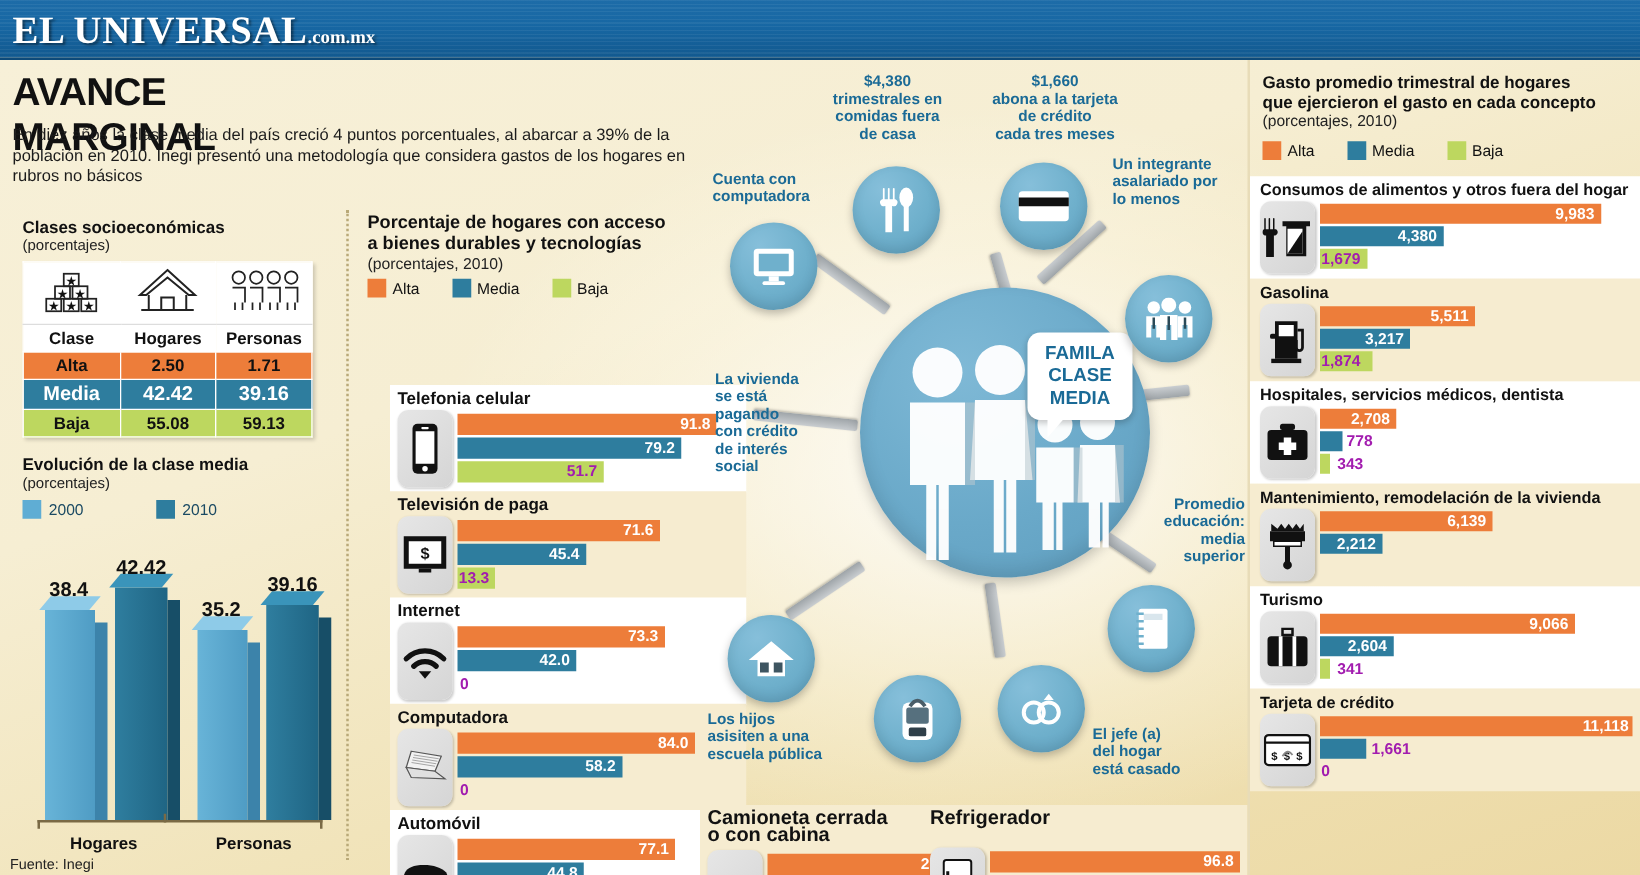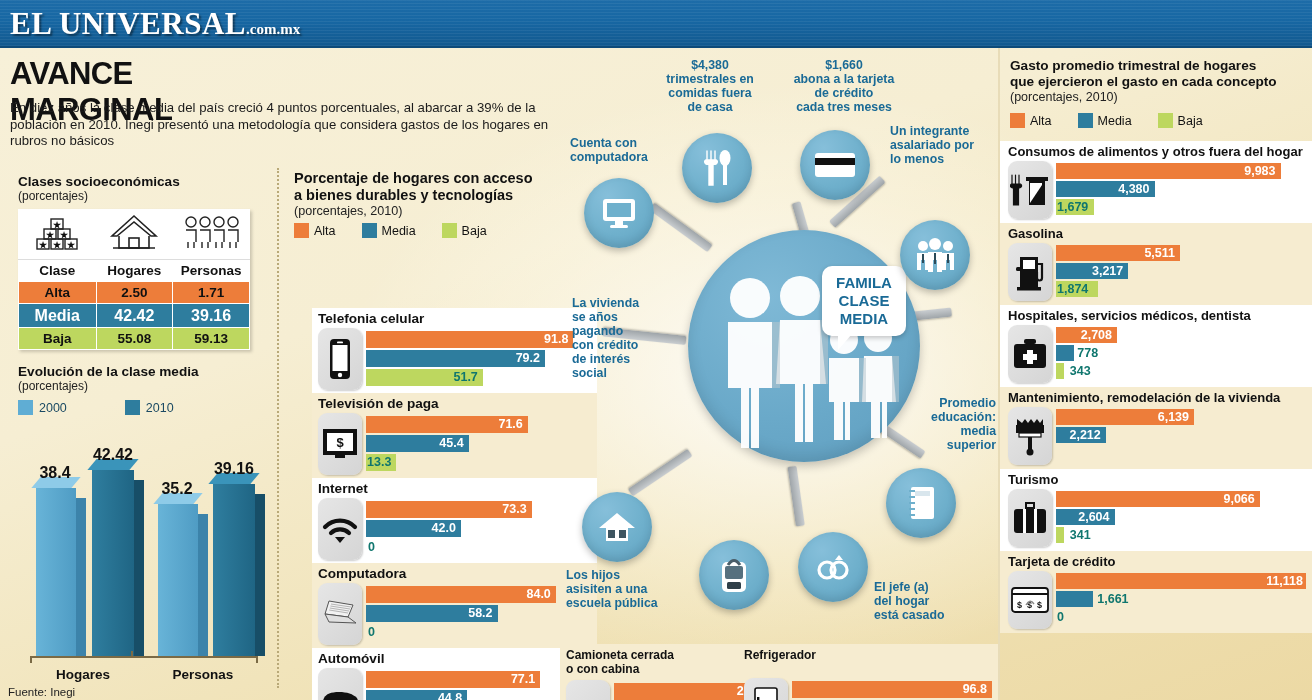--- a/index.html
+++ b/index.html
@@ -109,29 +109,29 @@
     position:absolute; left:6px; top:0; width:44px; height:62px;
     background:linear-gradient(135deg,#e6e6e6,#d5d5d5); border-radius:9px;
     box-shadow:1px 1px 2px rgba(0,0,0,.2);
     display:flex; align-items:center; justify-content:center;
   }
   .barstack { position:absolute; left:54px; top:3px; width:226px;text-align:center; }
   .brow { position:relative; height:17px; margin-bottom:2px; }
   .bfill { position:absolute; left:0; top:0; height:17px; }
   .bval  { position:absolute; top:0; height:17px; line-height:17px; font-size:12.5px; font-weight:bold; }
   .bval.inside { color:#fff; }
-  .bval.outside{ color:#0f766e; }
+  .bval.outside{ color:#a21caf; }
 
   .stripe-w { background:#ffffff; }
   .stripe-c { background:#f6ecd0; }
 
   
   #pair { position:absolute; left:560px; top:596px; width:438px; height:104px; background:#f6ecd0; }
   .pair-col { position:absolute; top:0; width:215px; }
-  .pair-col .gtitle { font-weight:bold; font-size:12px; color:#111; line-height:14px; padding:4px 0 2px 6px;}
+  .pair-col .gtitle { font-weight:bold; font-size:16px; color:#111; line-height:14px; padding:4px 0 2px 6px;}
 
   
   #center { position:absolute; left:560px; top:0; width:438px; height:596px; }
   .bigcircle {
     position:absolute; left:128px; top:182px; width:232px; height:232px; border-radius:50%;
     background: radial-gradient(circle at 35% 28%, #7fb9d6 0%, #6aa9c9 55%, #5e9dbe 100%);
     box-shadow: 0 4px 10px rgba(0,0,0,.22), inset 0 -6px 14px rgba(0,0,0,.10);
   }
   .node {
     position:absolute; width:70px; height:70px; border-radius:50%;
@@ -579,21 +579,21 @@
       </svg>
     </div>
     <div class="clabel" style="left:330px; top:76px; width:108px;">
       <div>Un integrante</div>
       <div>asalariado por</div>
       <div>lo menos</div>
     </div>
 
     <div class="clabel" style="left:12px; top:248px; width:100px;">
       <div>La vivienda</div>
-      <div>se años</div>
+      <div>se está</div>
       <div>pagando</div>
       <div>con crédito</div>
       <div>de interés</div>
       <div>social</div>
     </div>
 
     <div class="clabel right" style="left:348px; top:348px; width:88px;">
       <div>Promedio</div>
       <div>educación:</div>
       <div>media</div>

